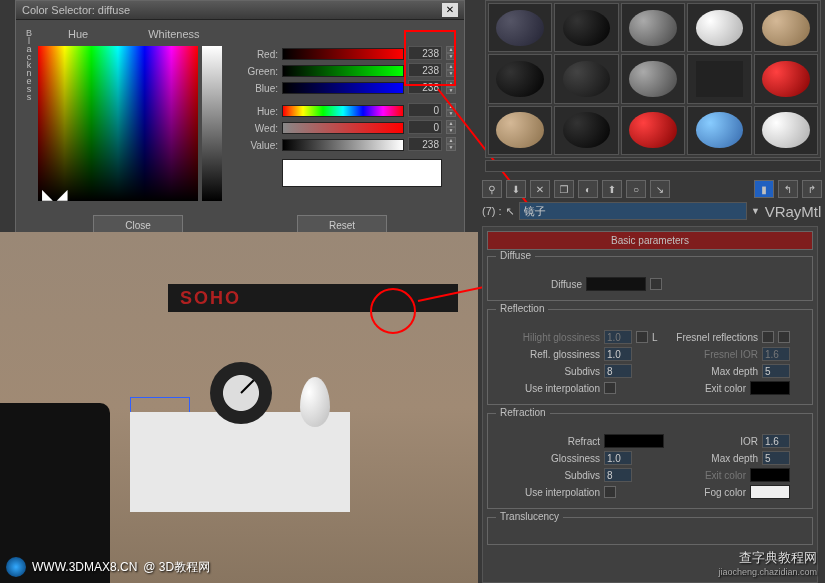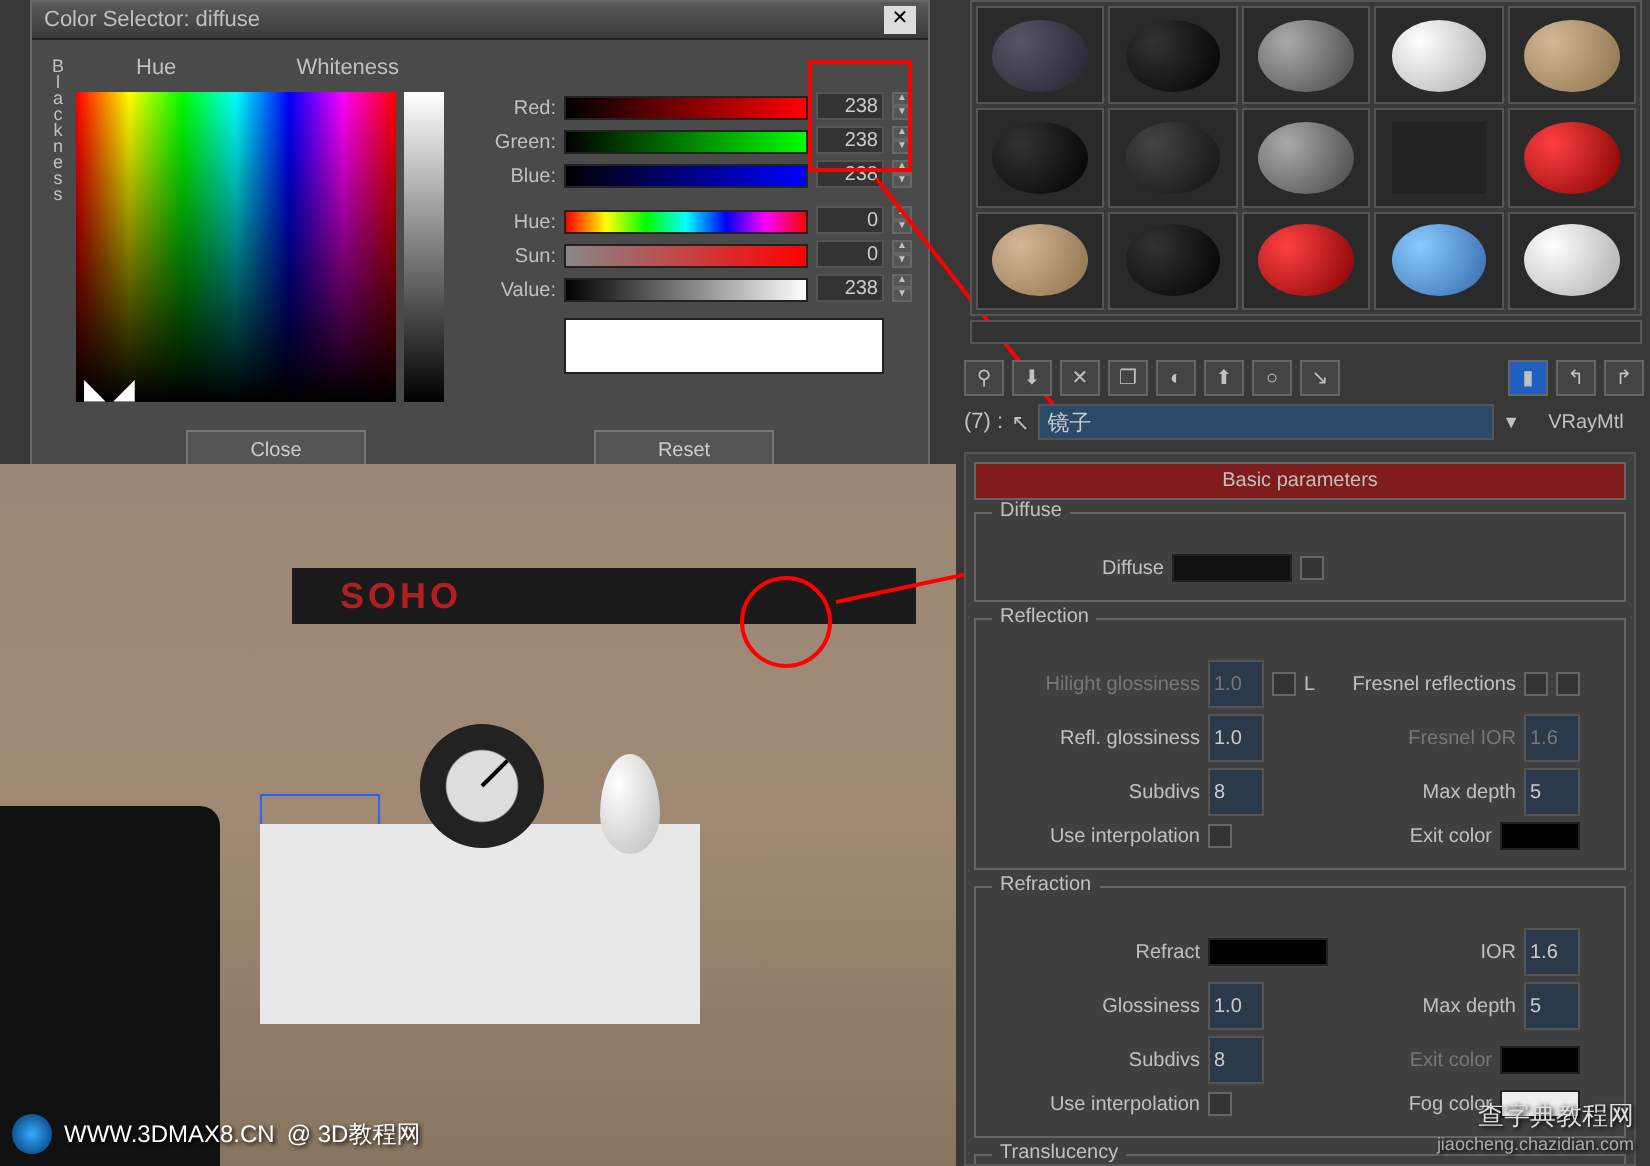--- a/index.html
+++ b/index.html
@@ -29,21 +29,21 @@
 .spinner { width: 34px; height: 14px; background: #333; border: 1px solid #555; color: #ccc; font-size: 10px; padding: 0 2px; text-align: right; }
 .spinner-btns { width: 10px; height: 14px; display: flex; flex-direction: column; }
 .spinner-btn { flex: 1; background: #555; border: 1px solid #666; font-size: 5px; line-height: 5px; text-align: center; }
 .swatch-big { width: 160px; height: 28px; background: #fff; border: 1px solid #222; margin-left: 52px; margin-top: 8px; }
 .cs-buttons { display: flex; justify-content: space-around; padding: 6px 20px 10px; }
 .cs-btn { width: 90px; height: 20px; background: #555; border: 1px solid #777; color: #ccc; font-size: 10px; }
 .arrows { position: absolute; left: 26px; top: 185px; color: #fff; font-size: 14px; }
 
 
 .viewport { position: absolute; left: 0; top: 232px; width: 478px; height: 351px; background: linear-gradient(180deg, #9a8876 0%, #a08a74 50%, #887560 100%); overflow: hidden; }
-.soho-sign { position: absolute; top: 52px; right: 20px; width: 312px; height: 28px; background: #1a1a1a; display: flex; align-items: center; padding-left: 24px; }
+.soho-sign { position: absolute; top: 52px; right: 20px; width: 290px; height: 28px; background: #1a1a1a; display: flex; align-items: center; padding-left: 12px; }
 .soho-text { color: #b02020; font-weight: bold; font-size: 18px; letter-spacing: 2px; }
 .pedestal { position: absolute; left: 130px; top: 180px; width: 220px; height: 100px; background: #e8e8e8; }
 .clock { position: absolute; left: 210px; top: 130px; width: 62px; height: 62px; border-radius: 50%; background: radial-gradient(circle, #ddd 40%, #222 42%, #222 100%); }
 .clock::after { content: ''; position: absolute; left: 50%; top: 50%; width: 2px; height: 18px; background: #000; transform-origin: bottom; transform: translate(-50%, -100%) rotate(45deg); }
 .drop { position: absolute; left: 300px; top: 145px; width: 30px; height: 50px; background: radial-gradient(ellipse at 30% 30%, #fff, #bbb); border-radius: 50% 50% 50% 50% / 60% 60% 40% 40%; }
 .chair { position: absolute; left: -10px; bottom: -20px; width: 120px; height: 200px; background: #111; border-radius: 10px; }
 .wireframe { position: absolute; left: 130px; top: 165px; width: 60px; height: 40px; border: 1px solid #3060ff; }
 
 
 .red-box1 { position: absolute; left: 404px; top: 30px; width: 52px; height: 56px; border: 2px solid #f00; pointer-events: none; }
@@ -67,36 +67,36 @@
 .scrollbar-h { position: absolute; right: 4px; top: 160px; width: 336px; height: 12px; background: #333; border: 1px solid #555; }
 
 
 .toolbar-row { position: absolute; left: 482px; top: 178px; width: 340px; height: 22px; display: flex; gap: 4px; align-items: center; }
 .tool-icon { width: 20px; height: 18px; background: #444; border: 1px solid #666; display: flex; align-items: center; justify-content: center; font-size: 10px; }
 .tool-icon.blue { background: #2060c0; }
 
 
 .mat-name-row { position: absolute; left: 482px; top: 202px; width: 340px; display: flex; align-items: center; gap: 4px; }
 .mat-name-input { flex: 1; height: 18px; background: #2a4a6a; border: 1px solid #555; color: #ccc; padding: 0 4px; font-size: 11px; }
-.mat-type { width: 58px; text-align: center; font-size: 10px; }
+.mat-type { width: 58px; text-align: center; font-size: 15px; }
 
 
 .params-panel { position: absolute; left: 482px; top: 226px; width: 336px; bottom: 0; background: #404040; border: 1px solid #555; padding: 4px; overflow: hidden; }
 .rollout-header { text-align: center; padding: 3px; background: #7f1d1d; border: 1px solid #666; margin-bottom: 6px; font-size: 10px; }
 .group-box { border: 1px solid #666; padding: 20px 22px 6px; margin-bottom: 8px; position: relative; }
 .group-label { position: absolute; top: -7px; left: 8px; background: #404040; padding: 0 4px; font-size: 10px; }
 .param-row { display: flex; align-items: center; gap: 4px; margin-bottom: 3px; font-size: 10px; }
 .param-label { text-align: right; }
 .w60 { width: 72px; }
 .w80 { width: 90px; }
 .color-swatch { width: 60px; height: 14px; border: 1px solid #222; }
 .swatch-black { background: #000; }
 .swatch-near-black { background: #111; }
 .swatch-white { background: #eee; }
-.small-input { width: 28px; height: 24px; background: #2a3a4a; border: 1px solid #555; color: #ccc; font-size: 10px; padding: 0 2px; }
+.small-input { width: 28px; height: 14px; background: #2a3a4a; border: 1px solid #555; color: #ccc; font-size: 10px; padding: 0 2px; }
 .checkbox { width: 12px; height: 12px; background: #333; border: 1px solid #666; display: inline-block; }
 .dim { color: #777; }
 .spacer { flex: 1; }
 
 
 .watermark-left { position: absolute; left: 6px; bottom: 6px; color: #fff; font-size: 12px; display: flex; align-items: center; gap: 6px; text-shadow: 1px 1px 2px #000; }
 .wm-logo { width: 20px; height: 20px; border-radius: 50%; background: radial-gradient(circle, #3af, #036); }
 .watermark-right { position: absolute; right: 8px; bottom: 6px; color: #ddd; font-size: 13px; text-align: right; text-shadow: 1px 1px 2px #000; }
 .wm-sub { font-size: 9px; color: #aaa; }
 </style>
@@ -154,21 +154,21 @@
       <div class="slider-row">
         <span class="slider-label">Hue:</span>
         <div class="slider-track hue"></div>
         <input class="spinner" value="0" style="">
         <div class="spinner-btns">
             <div class="spinner-btn">▲</div>
             <div class="spinner-btn">▼</div>
           </div>
       </div>
       <div class="slider-row">
-        <span class="slider-label">Sun:</span>
+        <span class="slider-label">Wed:</span>
         <div class="slider-track sat"></div>
         <input class="spinner" value="0" style="">
         <div class="spinner-btns">
             <div class="spinner-btn">▲</div>
             <div class="spinner-btn">▼</div>
           </div>
       </div>
       <div class="slider-row">
         <span class="slider-label">Value:</span>
         <div class="slider-track value"></div>

